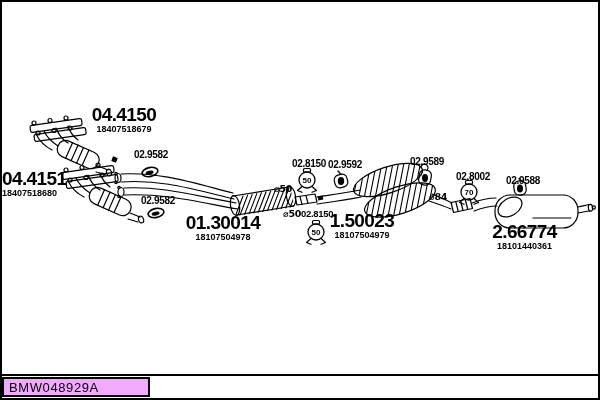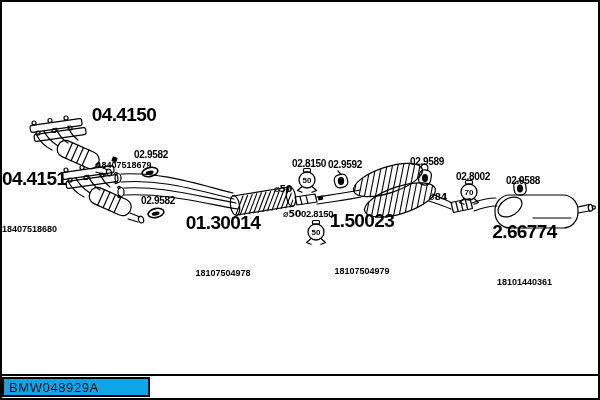--- a/index.html
+++ b/index.html
@@ -8,36 +8,36 @@
     font-family:"Liberation Sans", sans-serif; color:#000; overflow:hidden;
   }
   .frame-border {
     position:absolute; inset:0; border:2px solid #000; pointer-events:none; z-index:10;
   }
   svg.art { position:absolute; left:0; top:0; z-index:1; }
   svg.art * { vector-effect:non-scaling-stroke; }
 
   .plabel { position:absolute; z-index:3; text-align:center; font-weight:bold; }
   .code-lg { font-size:19px; line-height:18px; letter-spacing:-0.6px; white-space:nowrap; }
-  .num-sm  { font-size:9px;  line-height:11px; letter-spacing:0px; white-space:nowrap;margin-top:36px; }
+  .num-sm  { font-size:9px;  line-height:11px; letter-spacing:0px; white-space:nowrap; }
   .left-align { text-align:left; }
 
   .fit { position:absolute; z-index:3; font-weight:bold; font-size:10px; line-height:10px;
          letter-spacing:-0.3px; text-align:center; white-space:nowrap; }
   .dia { position:absolute; z-index:3; font-weight:bold; font-size:9.5px; line-height:10px;
          letter-spacing:-0.3px; white-space:nowrap;
          font-family:"DejaVu Sans","Liberation Sans",sans-serif; }
   .dia .fitcode { font-family:"Liberation Sans",sans-serif; }
 
   .clamp-num { font:bold 8px "Liberation Sans", sans-serif; }
 
   .footer-divider { position:absolute; left:0; right:0; top:374px; height:2px; background:#000; z-index:4; }
   .code-box {
     position:absolute; left:2px; top:377px; width:148px; height:20px;
-    border:2px solid #000; box-sizing:border-box; z-index:5; background:#0ea5e9;
+    border:2px solid #000; box-sizing:border-box; z-index:5; background:#f0abfc;
     display:flex; align-items:center;
   }
   .code-box span { font-size:13px; letter-spacing:0.6px; padding-left:5px; white-space:nowrap; }
 </style>
 </head>
 <body>
 
 <div class="stage">
   <div class="frame-border"></div>
 

